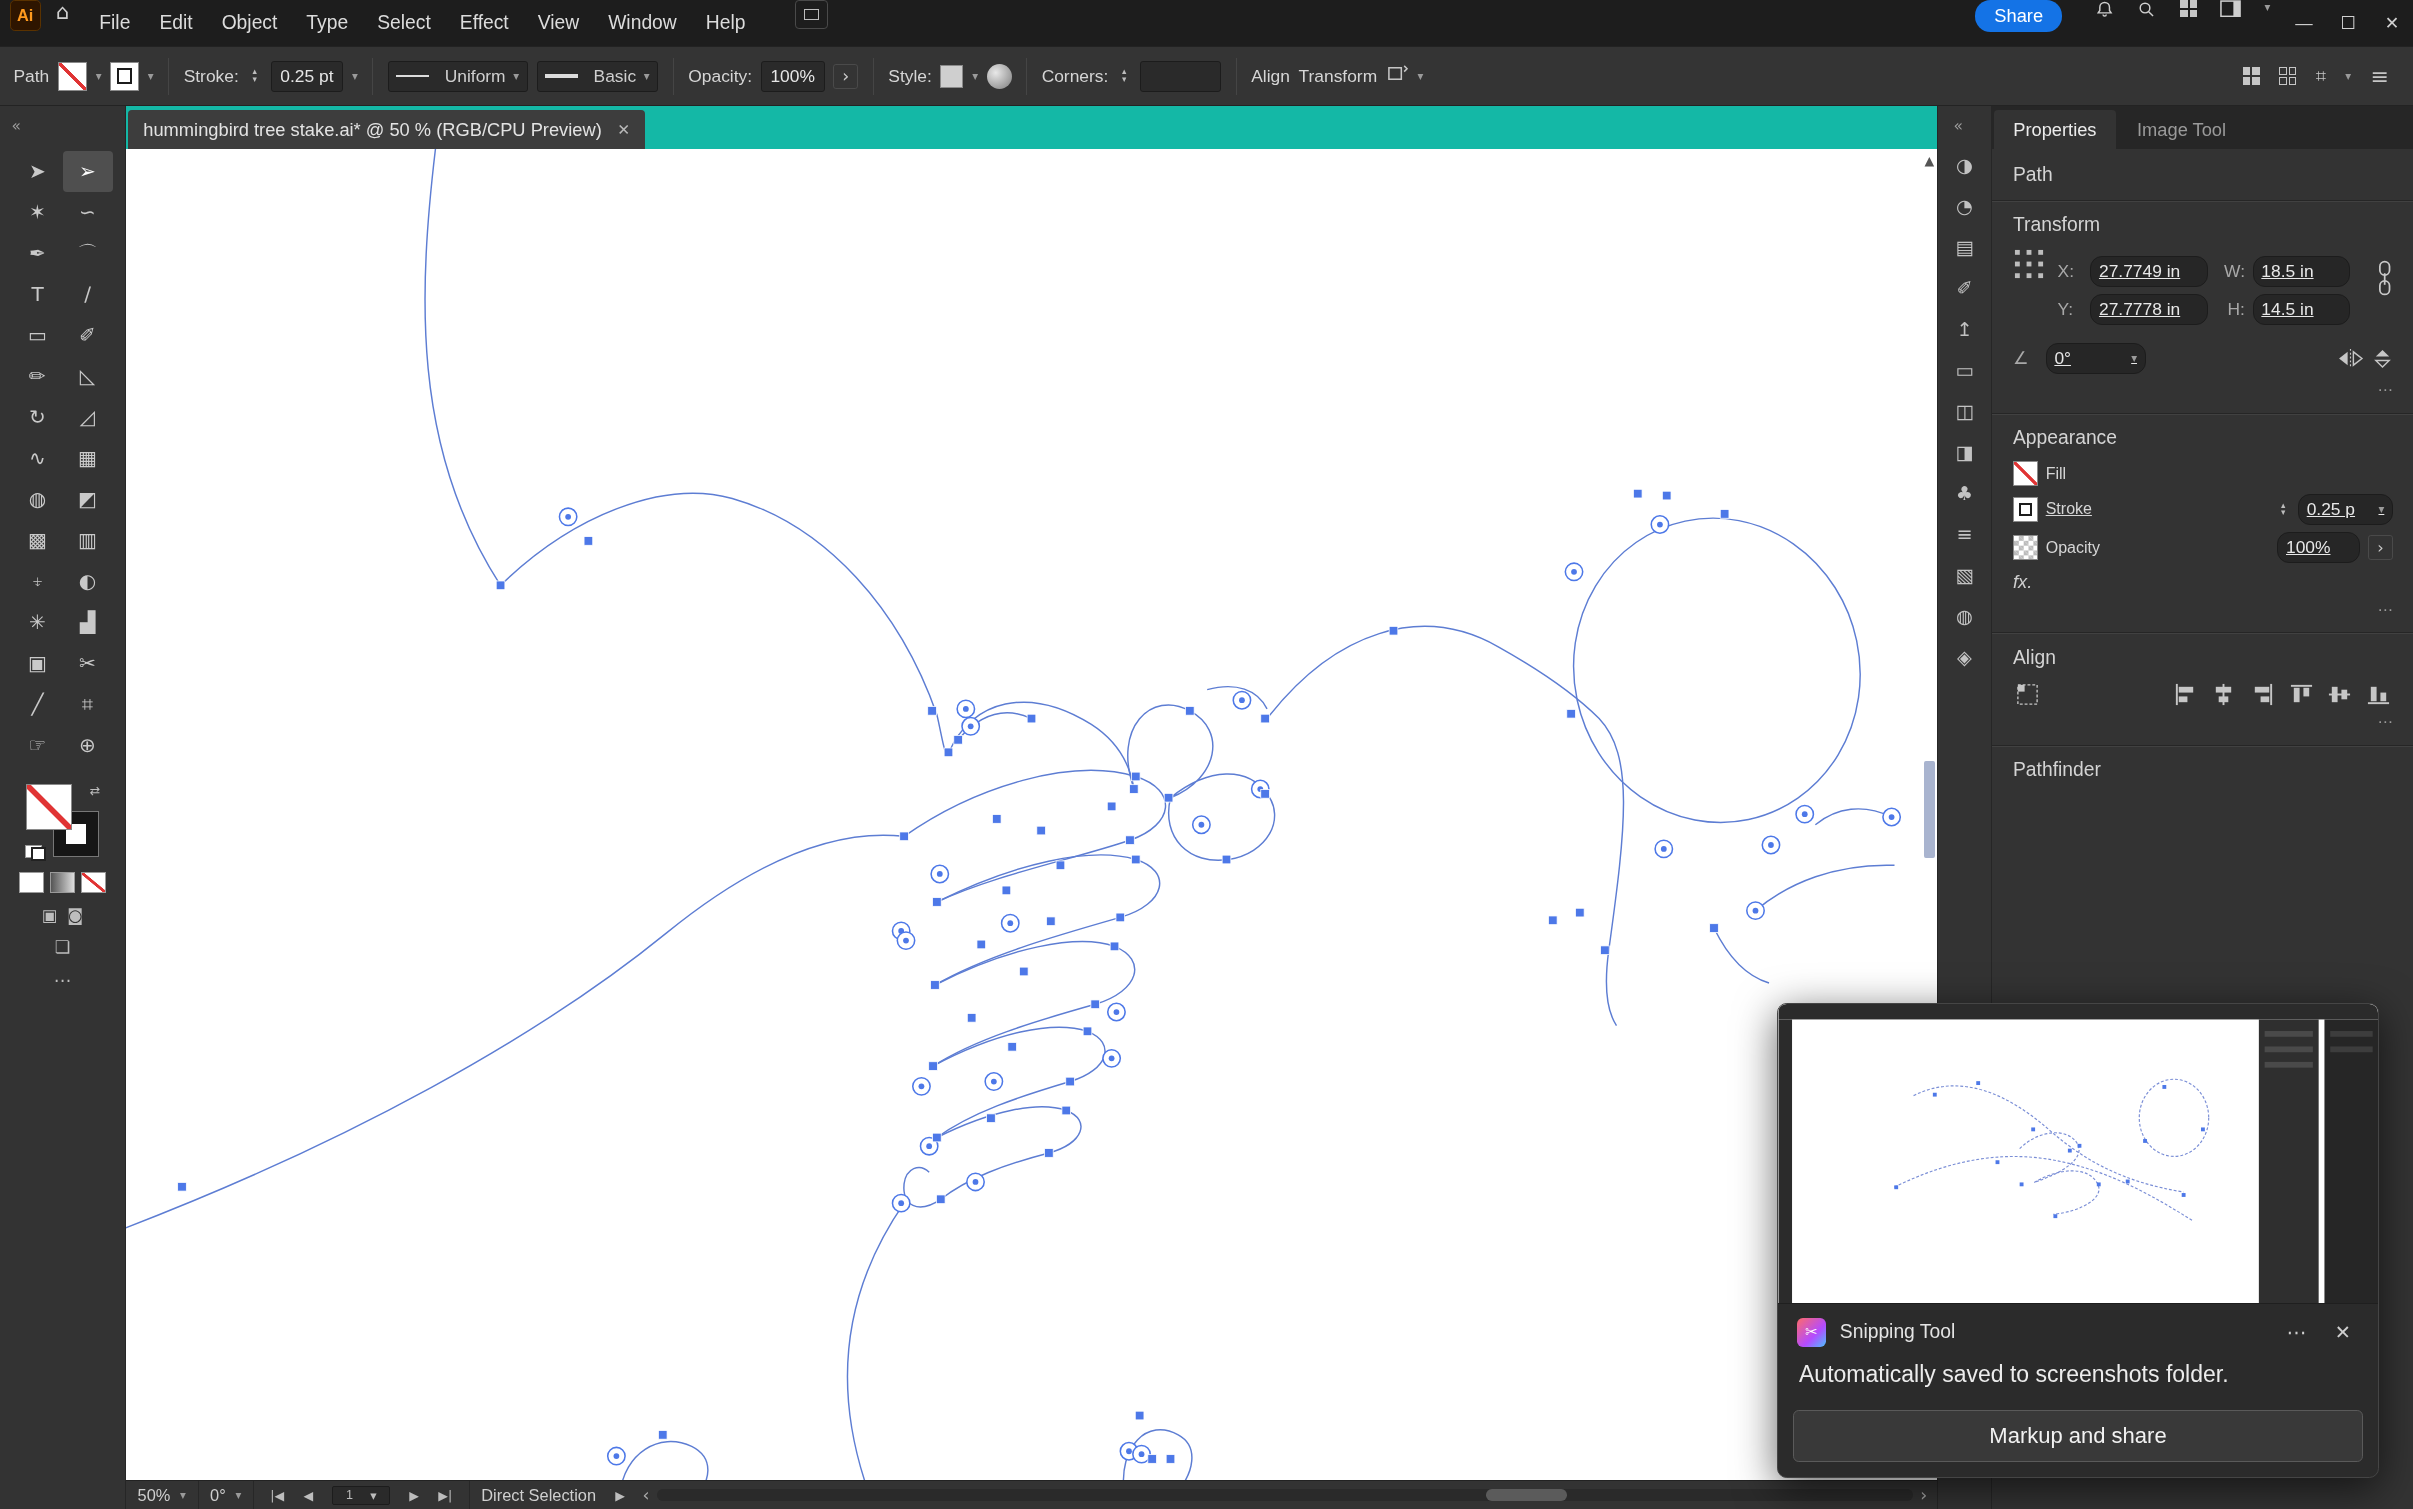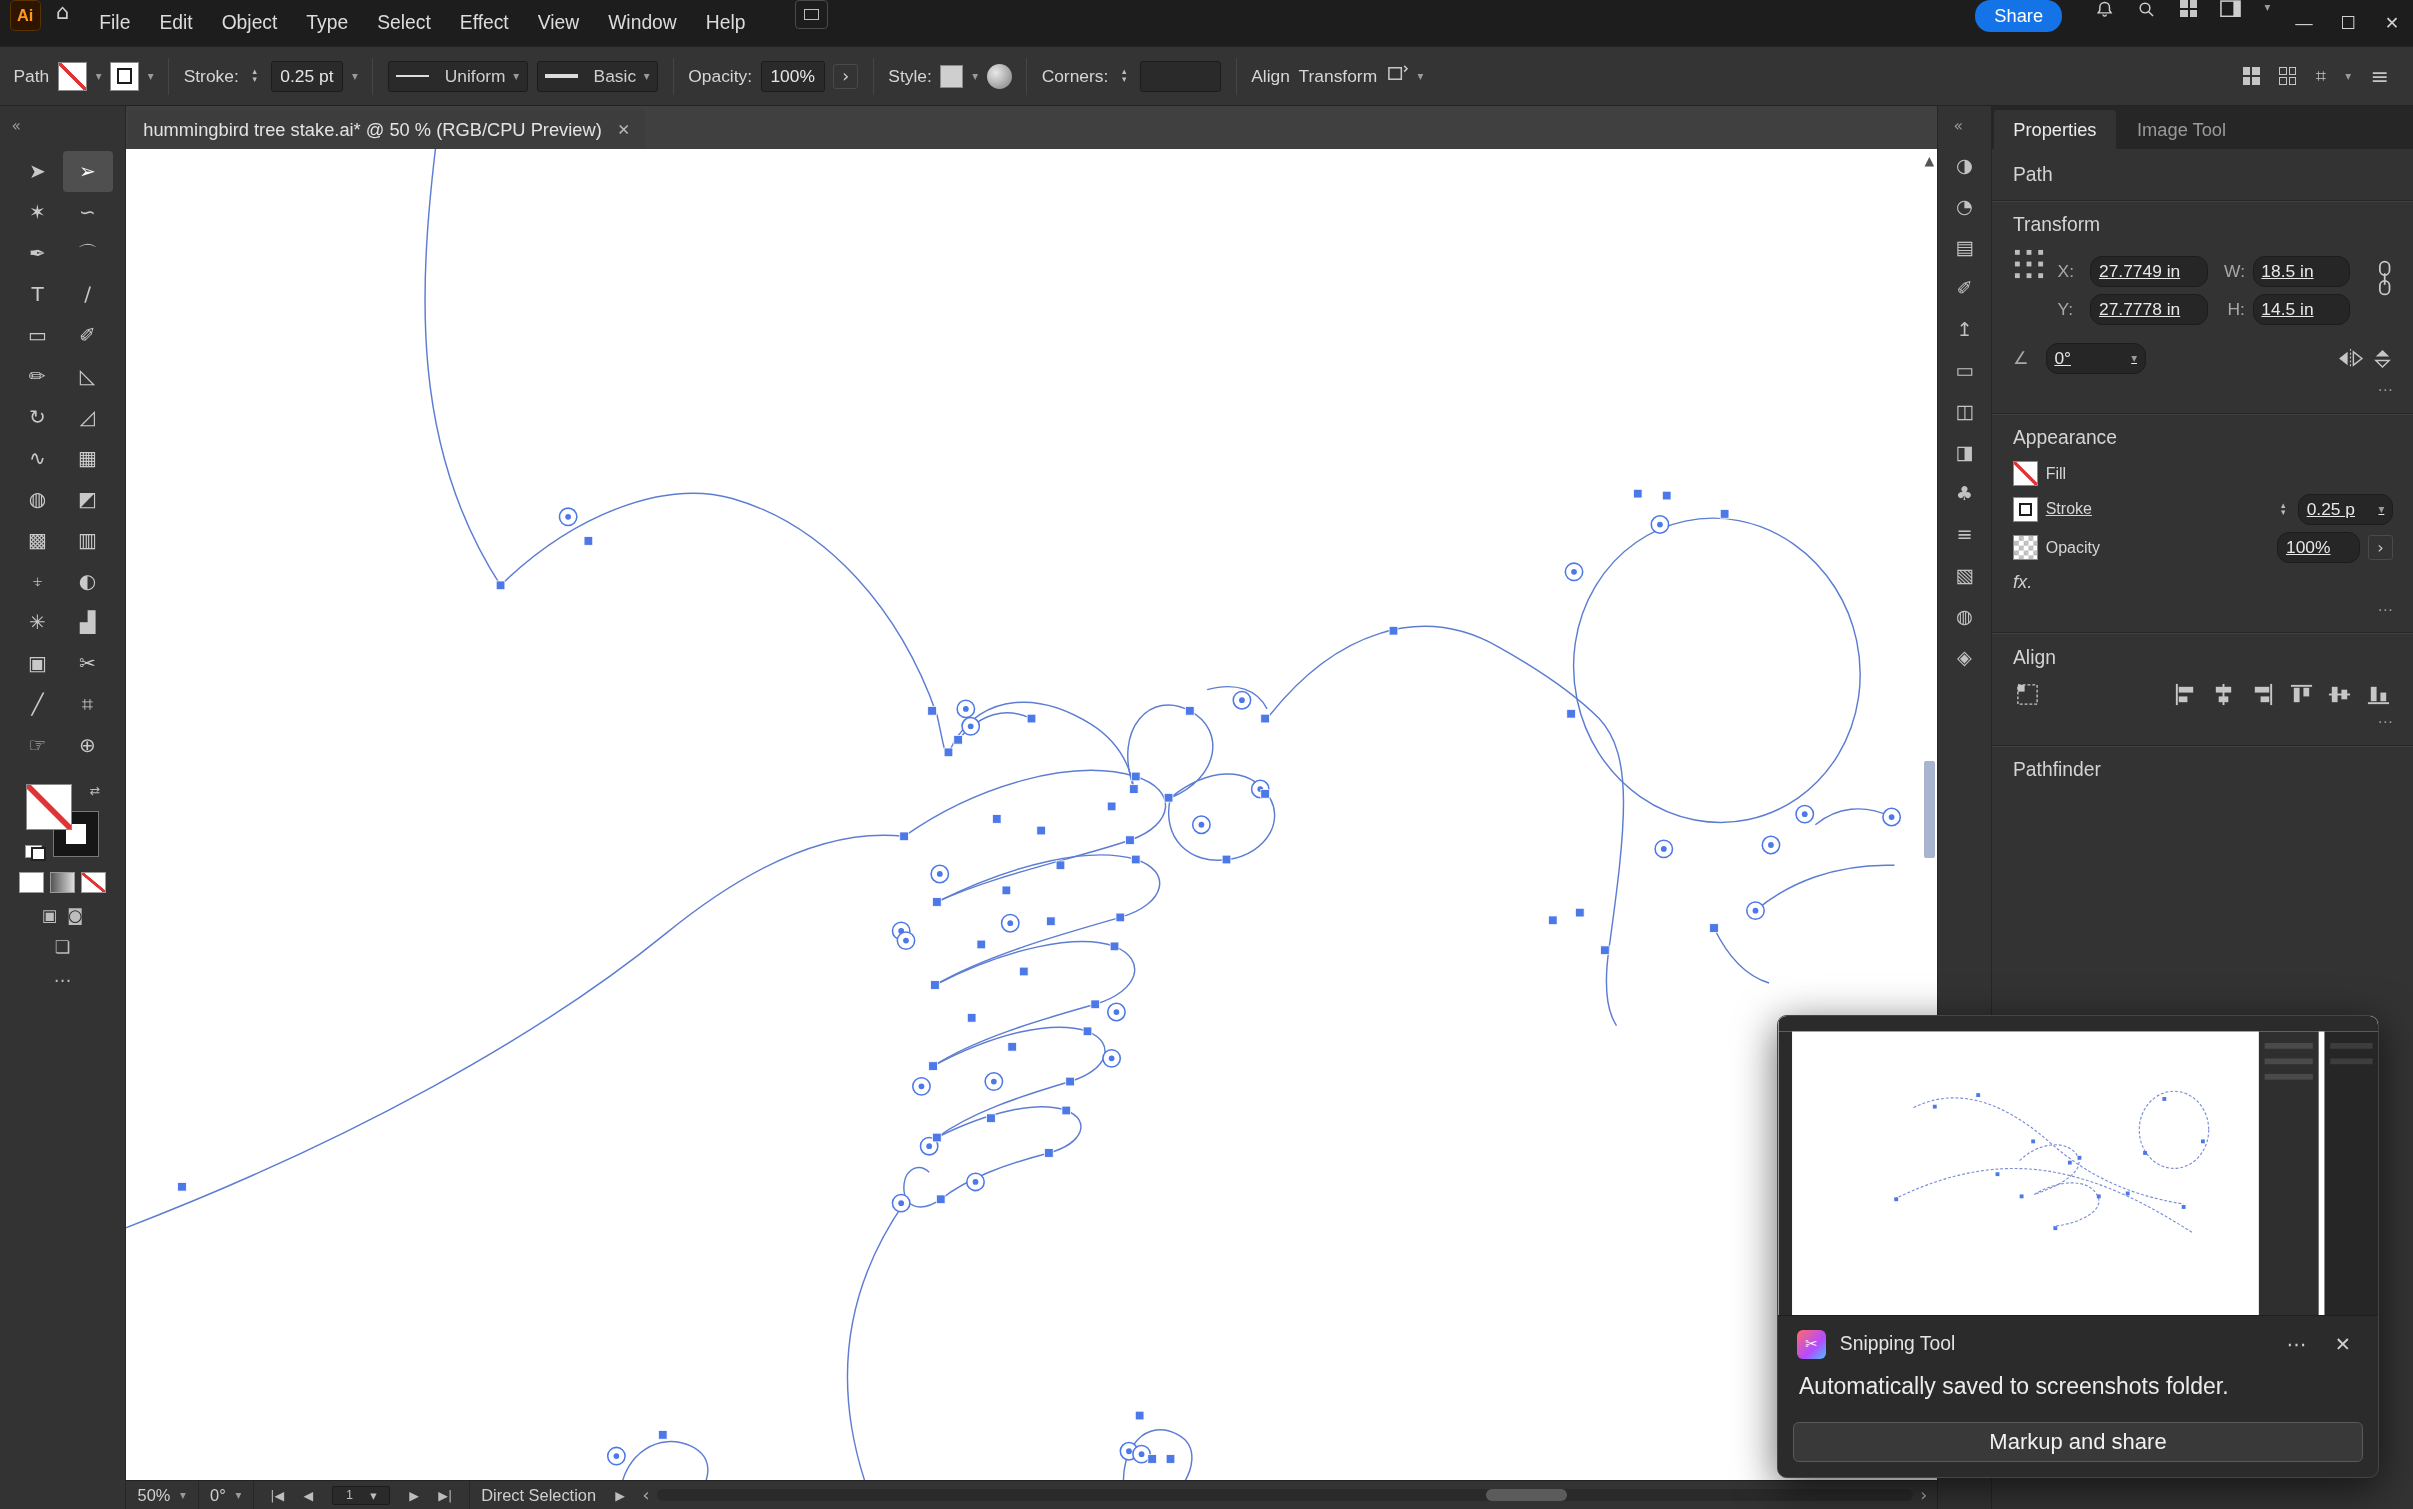--- a/index.html
+++ b/index.html
@@ -65,21 +65,21 @@
   .mode-row { display:flex; gap:5.8px; margin-top:13.5px; }
   .mode-btn { width:25px; height:21px; border:1px solid #9a9a9a; background:#fff; position:relative; }
   .mode-btn.grad { background:linear-gradient(to right,#555,#ddd); }
   .mode-btn.none { background:linear-gradient(to top right,#fff 44%,#e03434 46%,#e03434 54%,#fff 56%); }
   .draw-row { display:flex; gap:9.7px; margin-top:13.5px; color:#bdbdbd; font-size:16.4px; }
   .screen-mode { margin-top:11.6px; color:#bdbdbd; font-size:17.4px; }
   .tool-more { margin-top:13.5px; color:#bdbdbd; font-size:17.4px; }
 
   
   .center { flex:1; min-width:0; display:flex; flex-direction:column; }
-  .tabbar { height:43px; flex:0 0 43px; background:#404040; display:flex; align-items:flex-end; }
+  .tabbar { height:43px; flex:0 0 43px; background:#14b8a6; display:flex; align-items:flex-end; }
   .doctab { height:39px; background:#3d3d3d; color:#e3e3e3; display:flex; align-items:center; gap:15.4px;
             padding:0 15.4px; font-size:18.3px; border-top-left-radius:3.9px; border-top-right-radius:3.9px; margin-left:1.9px; }
   .doctab .x { color:#b9b9b9; font-size:15.4px; }
   .canvas { flex:1; position:relative; background:#fff; overflow:hidden; }
   .canvas svg.art { position:absolute; inset:0; }
   .apath { fill:none; stroke:#5d7dd3; stroke-width:1.5; }
   .anchor-sq { fill:#4d78e8; stroke:#fff; stroke-width:0.8; }
   .anchor-circ { fill:#fff; stroke:#4d78e8; stroke-width:1.6; }
   .anchor-dot { fill:#4d78e8; }
   .vscroll-arrow { position:absolute; right:2.9px; top:3.9px; font-size:12.6px; color:#555; }
@@ -127,21 +127,21 @@
   
   .snip-card { position:absolute; right:35px; bottom:31px; width:602px; background:#2b2b2b; border-radius:9.7px;
                overflow:hidden; box-shadow:0 9.7px 42px rgba(0,0,0,.6); z-index:60; border:1px solid #454545; }
   .snip-preview { height:300px; background:#fff; position:relative; border-bottom:1px solid #1f1f1f; }
   .snip-header { display:flex; align-items:center; gap:13.5px; padding:13.5px 19.3px 5.8px; }
   .snip-appicon { width:29px; height:29px; border-radius:5.8px; background:linear-gradient(135deg,#ff6a6a,#b44bff 60%,#4bc0ff);
                   display:flex; align-items:center; justify-content:center; color:#fff; font-size:15.4px; flex:0 0 29px; }
   .snip-title { flex:1; font-size:19.3px; color:#e4e4e4; }
   .snip-hbtn { color:#cfcfcf; font-size:19.3px; padding:0 7.7px; }
   .snip-body { padding:5.8px 21px 3.9px; font-size:23px; color:#ececec; line-height:1.4; }
-  .snip-action { margin:15.4px 15.4px 15.4px; height:40px; display:flex; align-items:center; justify-content:center;
+  .snip-action { margin:15.4px 15.4px 15.4px; height:52px; display:flex; align-items:center; justify-content:center;
                  background:#393939; border:1px solid #5a5a5a; border-radius:5.8px; font-size:22px; color:#f2f2f2; }
 </style>
 </head>
 <body>
 
 <div class="app">
 
   <div class="titlebar">
     <div class="ai-logo">Ai</div>
     <span class="home g">⌂</span>

